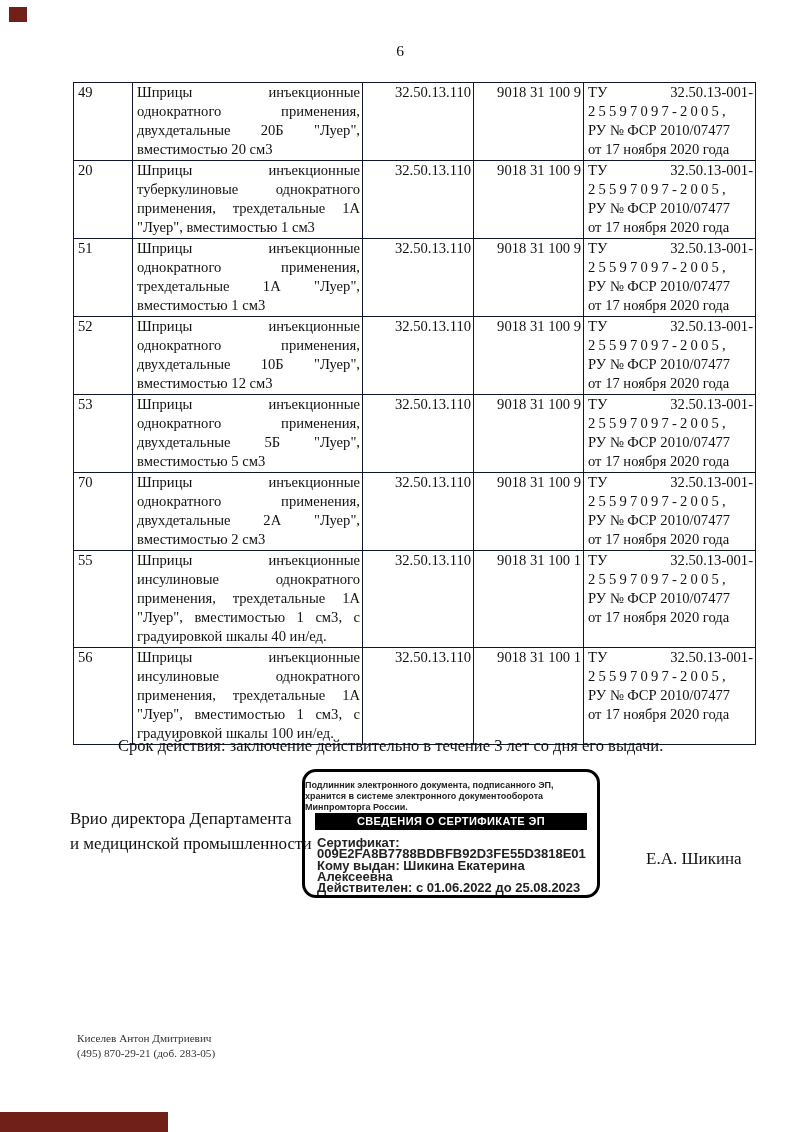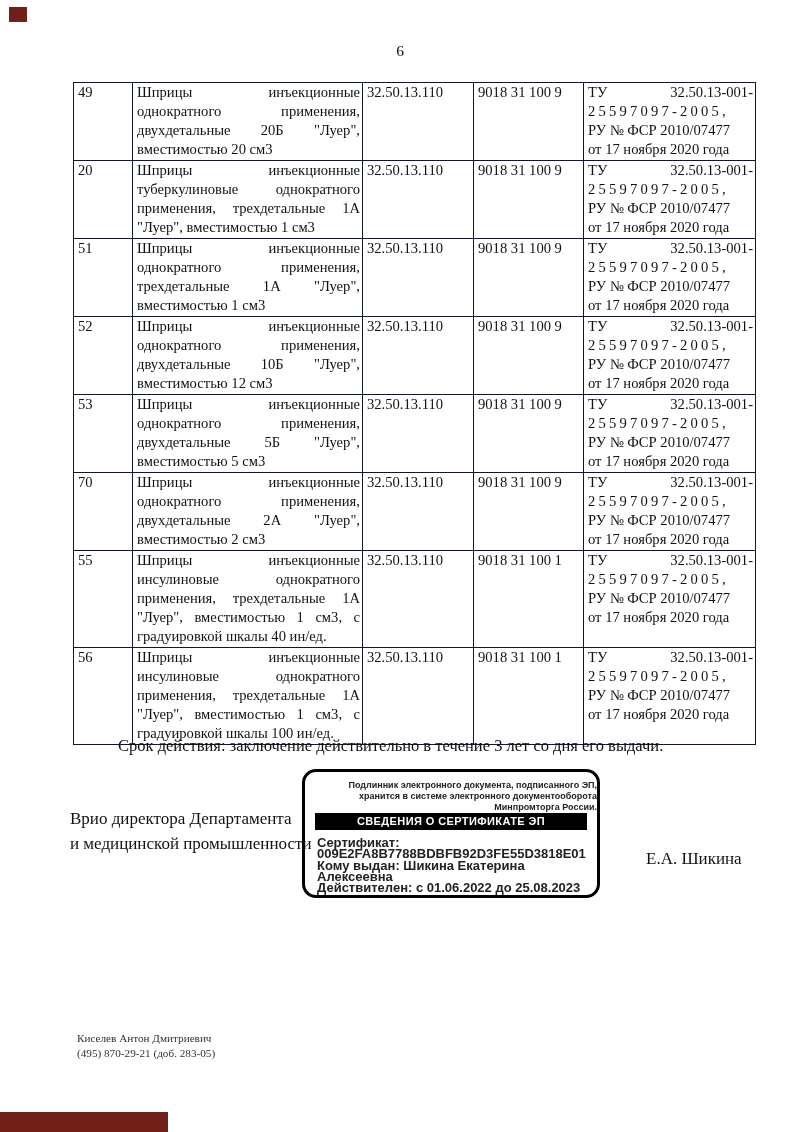--- a/index.html
+++ b/index.html
@@ -16,42 +16,42 @@
     position:absolute;left:73px;top:82px;width:682px;
     border-collapse:collapse;table-layout:fixed;
   }
   table.doc-table td{
     border:1px solid #0f172a;vertical-align:top;
     font-size:14.6px;line-height:19px;padding:0 2px 1px 4px;
     overflow:hidden;
   }
   td.c-num{padding-left:4px;}
   td.c-name{text-align:justify;padding:0 8px 1px 5px;}
-  td.c-okpd,td.c-tnved{white-space:nowrap;}
+  td.c-okpd,td.c-tnved{white-space:nowrap;text-align:right;}
   td.c-tu{padding:0 4px 1px 4px;}
   .tu-l1{text-align:justify;text-align-last:justify;}
   .tu-l2{letter-spacing:3.2px;white-space:nowrap;}
   
   .validity{
     position:absolute;left:118px;top:736px;font-size:16.5px;white-space:nowrap;
   }
   .sig-position{
     position:absolute;left:70px;top:806px;font-size:17px;line-height:25px;
   }
   .sig-name{
     position:absolute;left:646px;top:849px;font-size:17px;white-space:nowrap;
   }
   
   .stamp{
     position:absolute;left:302px;top:769px;width:292px;height:123px;
     border:3px solid #000;border-radius:14px;background:transparent;
     font-family:"Liberation Sans", sans-serif;color:#1a1a1a;
   }
   .stamp-header{
-    margin-top:8px;text-align:right;font-size:9px;line-height:11px;
+    margin-top:8px;text-align:left;font-size:9px;line-height:11px;
     font-weight:bold;color:#222;
   }
   .stamp-bar{
     margin:0 10px 0 10px;background:#000;color:#fff;text-align:center;
     font-size:11px;font-weight:bold;padding:2px 0 3px 0;letter-spacing:.4px;
   }
   .stamp-details{
     margin:7px 8px 0 12px;font-size:13px;line-height:11.3px;font-weight:bold;color:#222;
   }
   

